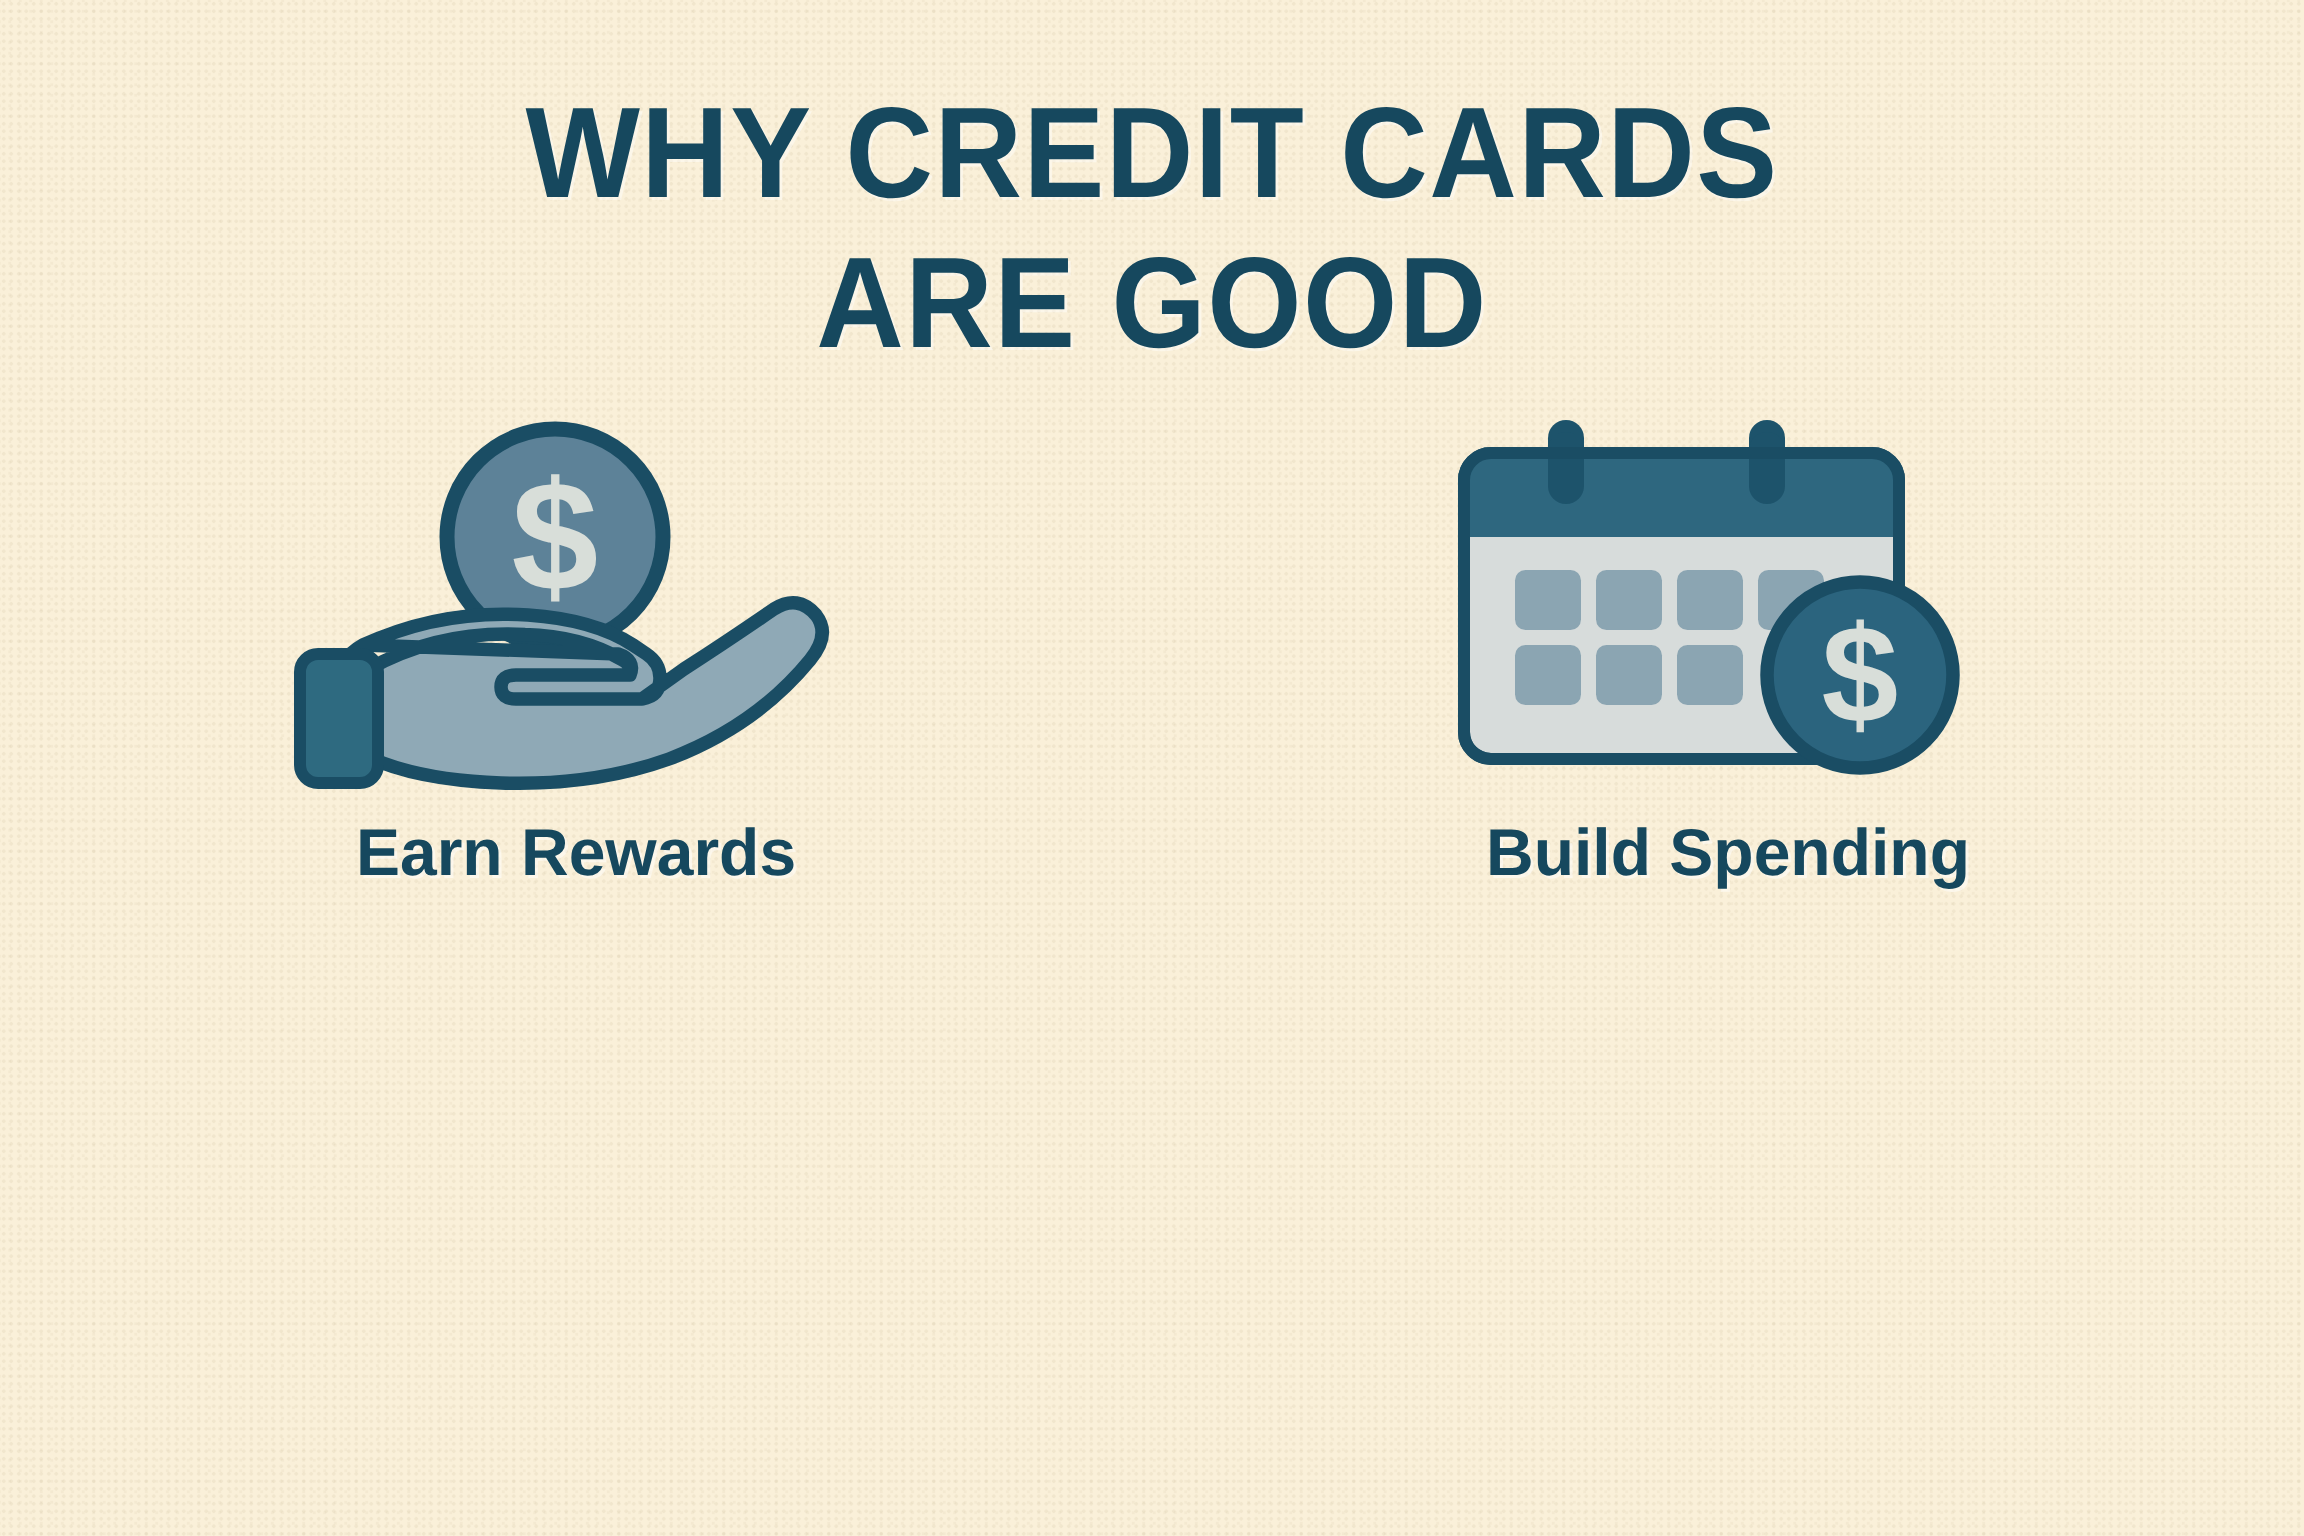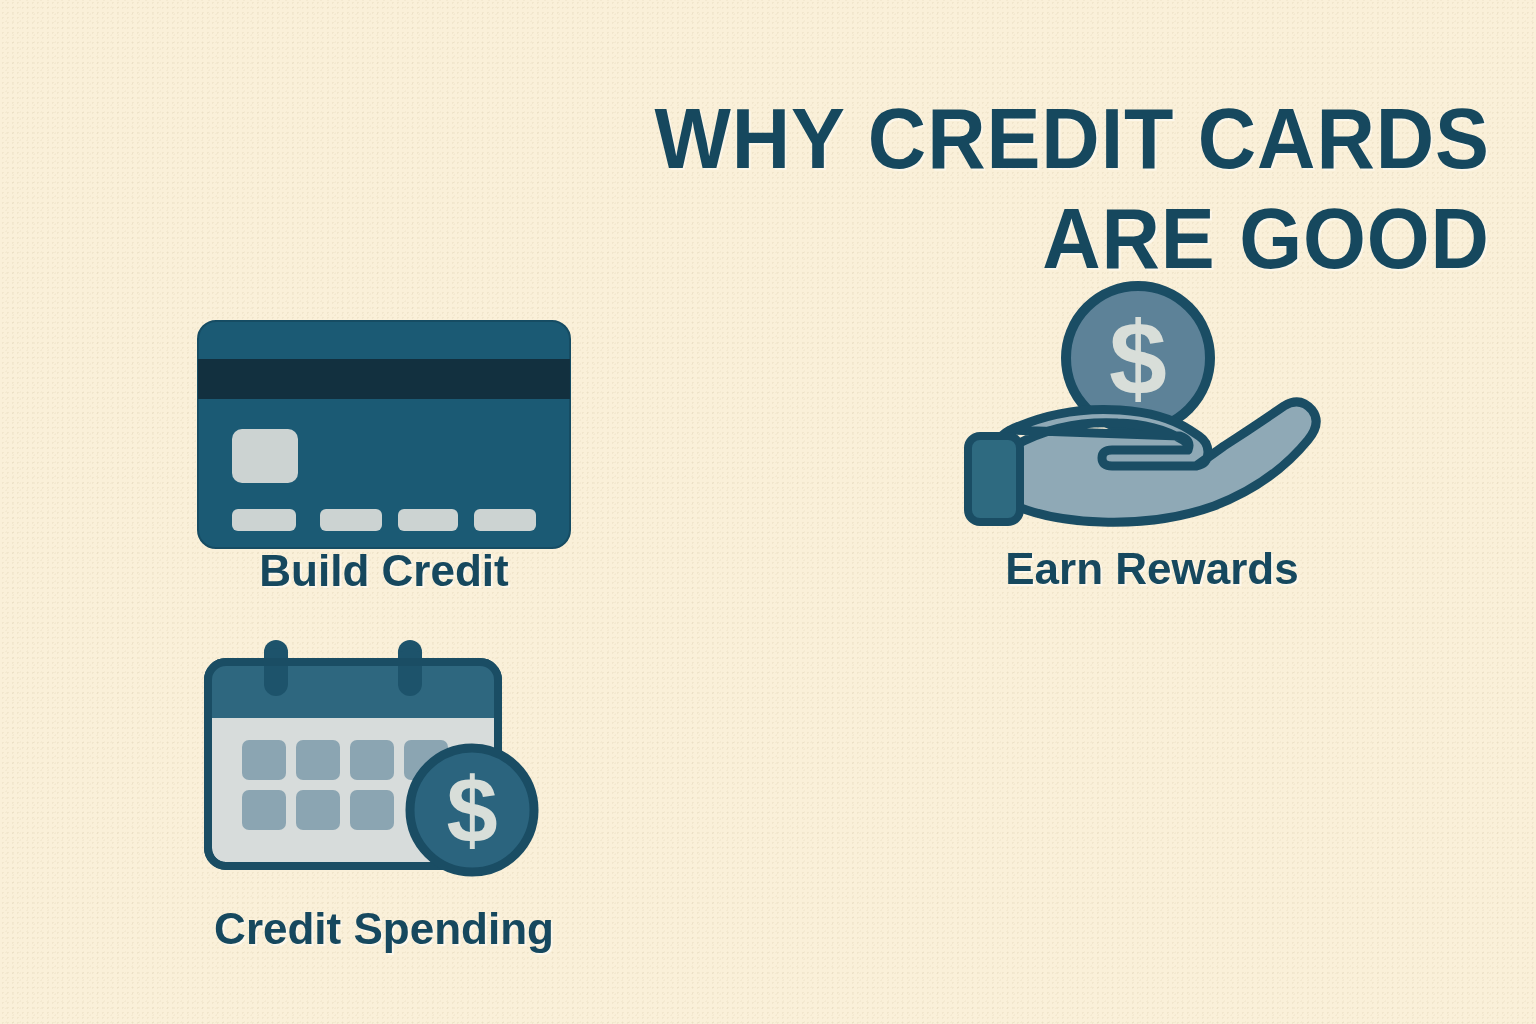--- a/index.html
+++ b/index.html
@@ -27,22 +27,21 @@
     background-size: 5px 5px, 7px 7px;
     background-position: 0 0, 3px 4px;
   }
 
   
   .title-wrap {
     position: absolute;
     left: 0;
     top: 52px;
     width: 1536px;
-    text-align: right;
-    margin-top: 36px;
+    text-align: center;
   }
   .title-line {
     display: block;
     color: #16485e;
     font-family: "Liberation Sans", sans-serif;
     font-weight: bold;
     font-size: 86px;
     line-height: 100px;
     letter-spacing: 1px;
     transform: scaleX(0.94);
@@ -94,45 +93,20 @@
 
 <div class="paper">
 
   <div class="title-wrap">
     <span class="title-line">WHY CREDIT CARDS</span>
     <span class="title-line">ARE GOOD</span>
   </div>
 
   <div class="grid">
 
-    <div class="cell cell-row1">
-      <div class="icon-box">
-        <svg width="400" height="250" viewBox="0 0 400 250">
-          <defs>
-            <clipPath id="ccClip">
-              <rect x="14" y="40" width="372" height="227" rx="18" ry="18"></rect>
-            </clipPath>
-          </defs>
-
-          <rect x="14" y="40" width="372" height="227" rx="18" ry="18" fill="#1b5a74" stroke="#164c63" stroke-width="2"></rect>
-
-          <g clip-path="url(#ccClip)">
-            <rect x="10" y="78" width="382" height="40" fill="#12303f"></rect>
-          </g>
-
-          <rect x="48" y="148" width="66" height="54" rx="10" ry="10" fill="#ccd3d2"></rect>
-
-          <rect x="48" y="228" width="64" height="22" rx="6" ry="6" fill="#ccd3d2"></rect>
-          <rect x="136" y="228" width="62" height="22" rx="6" ry="6" fill="#ccd3d2"></rect>
-          <rect x="214" y="228" width="60" height="22" rx="6" ry="6" fill="#ccd3d2"></rect>
-          <rect x="290" y="228" width="62" height="22" rx="6" ry="6" fill="#ccd3d2"></rect>
-        </svg>
-      </div>
-      <div class="cell-label">Build Credit</div>
-    </div>
 
 
     <div class="cell cell-row2">
       <div class="icon-box">
         <svg width="400" height="250" viewBox="0 0 400 250">
 
           <circle cx="186" cy="80" r="72" fill="#5d8298" stroke="#1a4d64" stroke-width="10"></circle>
           <text x="186" y="80" text-anchor="middle" dominant-baseline="central" font-family="'Liberation Sans', sans-serif" font-weight="bold" font-size="104" fill="#d8ded9">$</text>
 
           <path d="M58 152 Q110 128 168 132 Q212 135 238 152 L247 158
@@ -178,17 +152,17 @@
 
             <rect x="58" y="152" width="44" height="40" rx="7" ry="7" fill="#8ba5b2"></rect>
             <rect x="112" y="152" width="44" height="40" rx="7" ry="7" fill="#8ba5b2"></rect>
             <rect x="166" y="152" width="44" height="40" rx="7" ry="7" fill="#8ba5b2"></rect>
           </g>
 
           <circle cx="288" cy="172" r="62" fill="#2b647e" stroke="#1a4d64" stroke-width="9"></circle>
           <text x="288" y="172" text-anchor="middle" dominant-baseline="central" font-family="'Liberation Sans', sans-serif" font-weight="bold" font-size="92" fill="#d8ded9">$</text>
         </svg>
       </div>
-      <div class="cell-label">Credit Spending</div>
+      <div class="cell-label">Build Spending</div>
     </div>
 
   </div>
 </div>
 
 </body></html>

